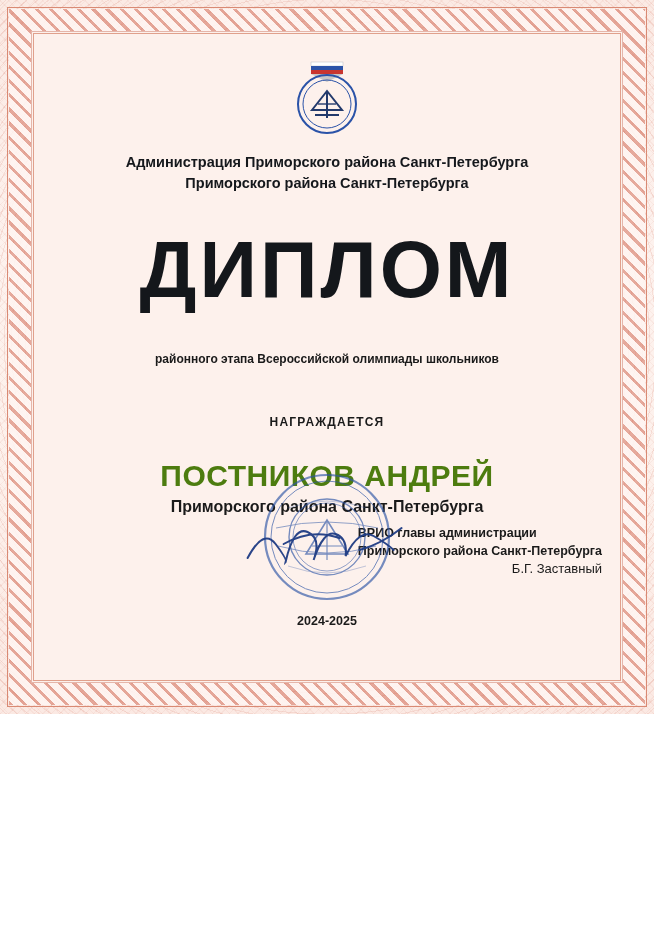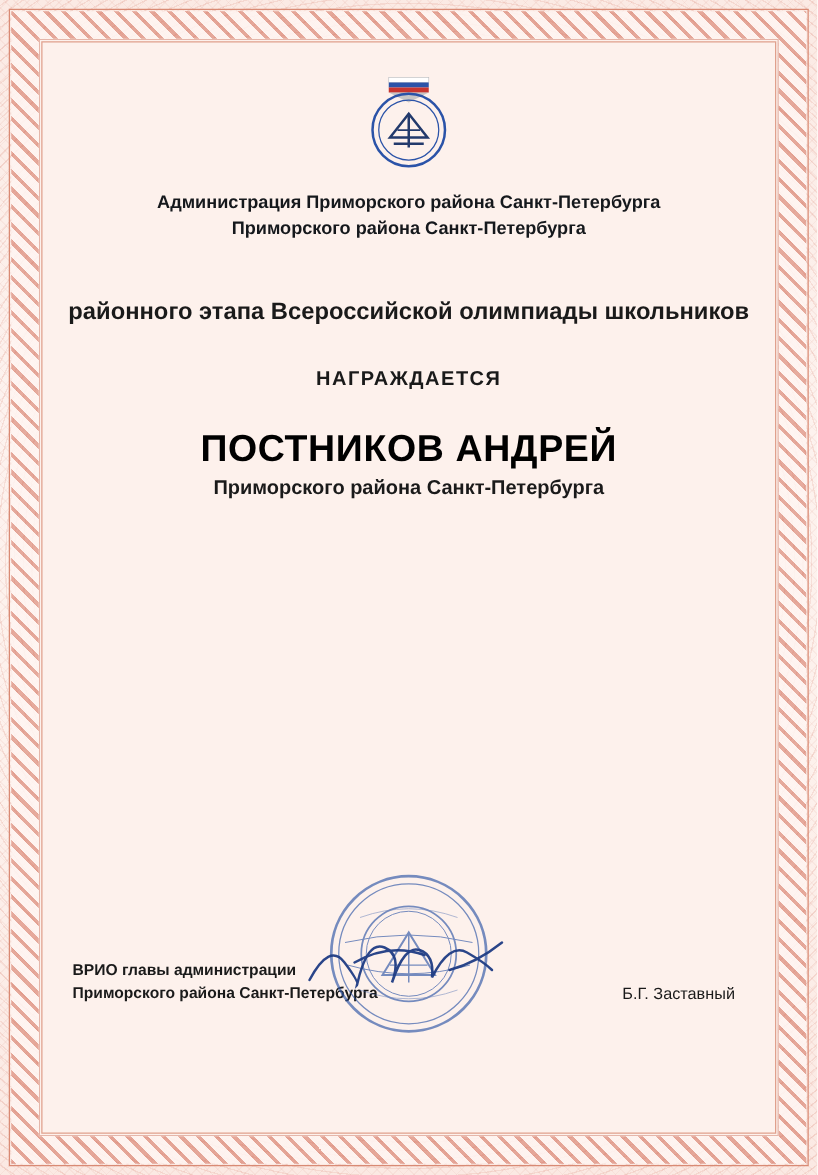--- a/index.html
+++ b/index.html
@@ -7,21 +7,21 @@
     padding: 0;
     background: #ffffff;
   }
   body {
     font-family: "Liberation Sans", sans-serif;
   }
 
   .page {
     position: relative;
     width: 654px;
-    height: 940px;
+    height: 714px;
     margin: 0 auto;
     background: #fdf1ec;
     overflow: hidden;
   }
 
   
   .bg-base {
     position: absolute;
     inset: 0;
     background:
@@ -98,53 +98,53 @@
     color: #14171b;
   }
 
   .prize-block {
     margin-top: 42px;
     font-size: 14.5px;
     line-height: 1.5;
     font-weight: 700;
   }
   .prize-block .line1 { letter-spacing: 0.6px; }
-  .prize-block .line2 { font-size: 19px; }
+  .prize-block .line2 { font-size: 12px; }
   .prize-block .line3 { font-size: 14.5px; }
 
   .awarded-label {
-    margin-top: 30px;
-    font-size: 16px;
+    margin-top: 47px;
+    font-size: 12px;
     font-weight: 700;
     letter-spacing: 1.2px;
   }
 
   .recipient-name {
     margin-top: 30px;
     font-size: 30px;
     font-weight: 700;
     letter-spacing: 0.5px;
-    color: #000000;
+    color: #4d7c0f;
   }
   .recipient-detail {
     margin-top: 8px;
     font-size: 16px;
     font-weight: 700;
     line-height: 1.45;
   }
 
   
   .sign-row {
     position: absolute;
     left: 18px;
-    right: 26px;
+    right: 12px;
     bottom: 96px;
     display: flex;
     align-items: flex-end;
-    justify-content: space-between;
+    flex-direction: column;
   }
   .sign-left {
     text-align: left;
     font-size: 12.5px;
     font-weight: 700;
     line-height: 1.5;
     max-width: 290px;
   }
   .sign-right {
     text-align: right;
@@ -213,20 +213,21 @@
         <path id="arcpath" d="M22 44 A24 24 0 0 1 70 44" fill="none" stroke="none"></path>
         <circle cx="46" cy="44" r="29" fill="none" stroke="#2b53a8" stroke-width="0.5" opacity="0.6"></circle>
       </svg>
     </div>
 
     <div class="org-lines">
       <div>Администрация Приморского района Санкт-Петербурга</div>
       <div>Приморского района Санкт-Петербурга</div>
     </div>
 
+    <div class="diploma-title">ДИПЛОМ</div>
 
     <div class="prize-block">
       <div class="line2">районного этапа Всероссийской олимпиады школьников</div>
     </div>
 
     <div class="awarded-label">НАГРАЖДАЕТСЯ</div>
 
     <div class="recipient-name">ПОСТНИКОВ АНДРЕЙ</div>
     <div class="recipient-detail" style="margin-top:2px">Приморского района Санкт-Петербурга</div>
 
@@ -263,15 +264,16 @@
     <div class="signature-scribble">
       <svg viewBox="0 0 190 74" width="190" height="74" aria-hidden="true">
         <g fill="none" stroke="#1f3c84" stroke-width="2" stroke-linecap="round">
           <path d="M8 54 q16 -30 28 -14 t10 18 q8 -36 22 -30 t6 28 q10 -30 22 -26 t10 22 q14 -28 28 -20 t20 14"></path>
           <path d="M44 40 q28 -16 56 -6"></path>
           <path d="M120 46 q22 -6 42 -22"></path>
         </g>
       </svg>
     </div>
 
+    <div class="year">2024-2025</div>
 
   </div>
 </div>
 
 </body></html>

